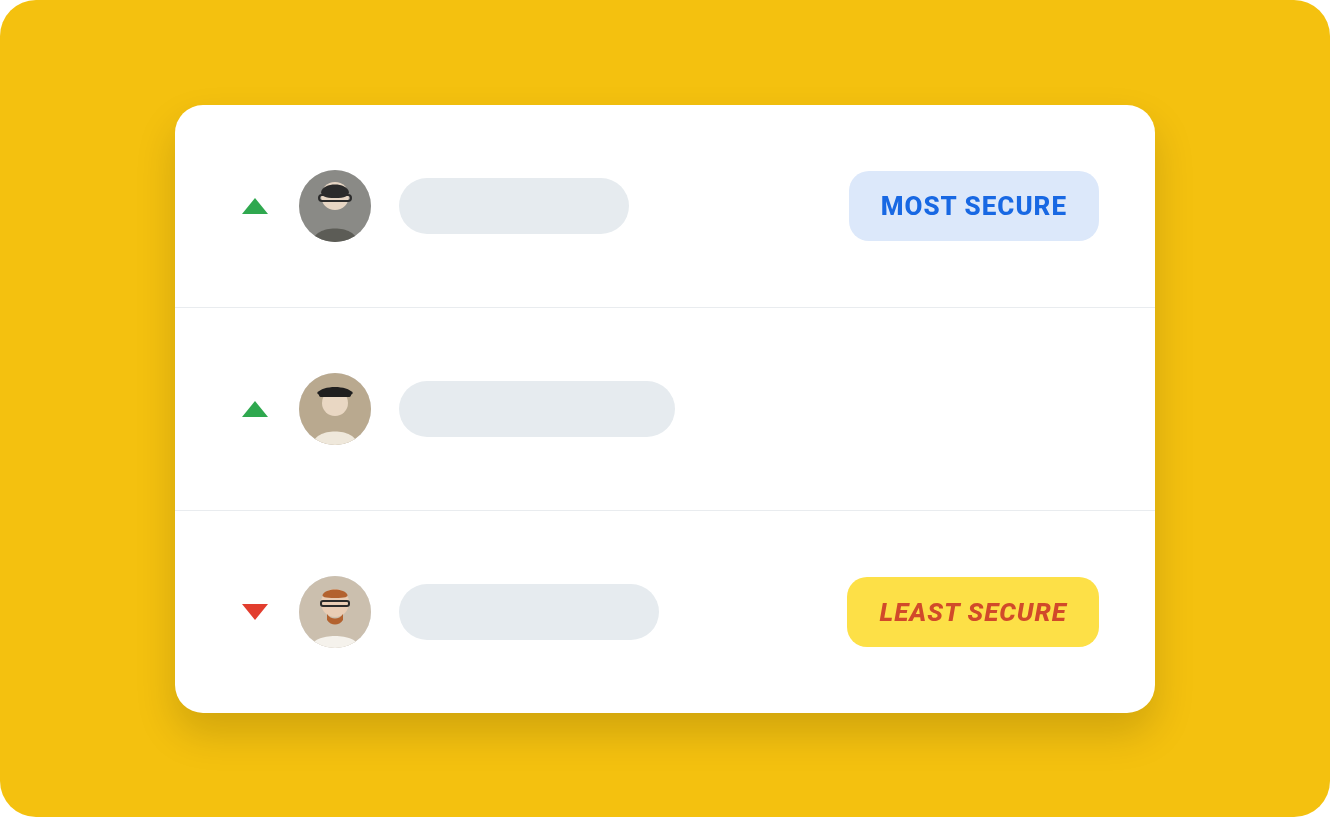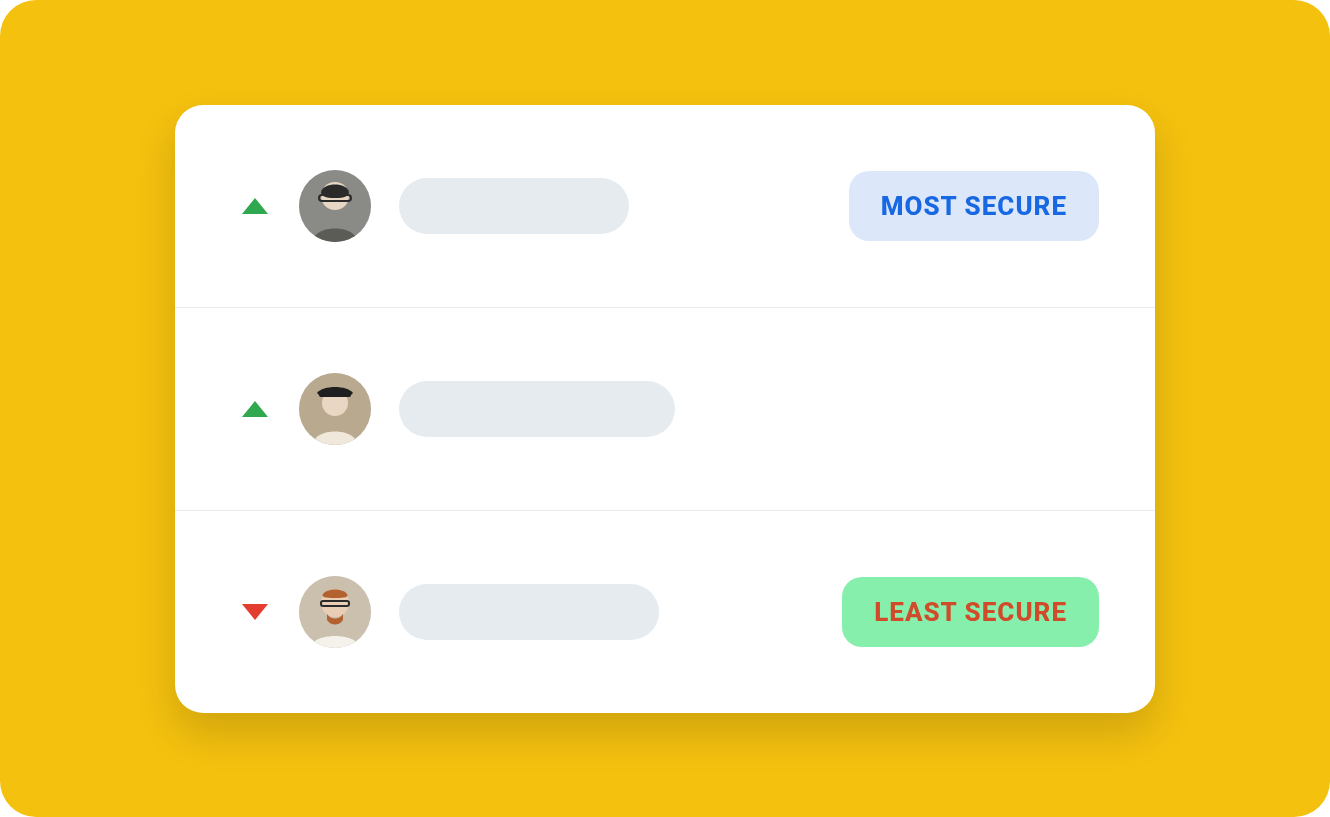--- a/index.html
+++ b/index.html
@@ -76,21 +76,21 @@
       display: inline-flex;
       align-items: center;
       justify-content: center;
       padding: 0 32px;
       font-weight: 800;
       font-size: 26px;
       letter-spacing: 1px;
       text-transform: uppercase;
     }
     .badge.most { background: #DCE8FA; color: #1868E3; }
-    .badge.least { background: #86efac; color: #D14A2A; }
+    .badge.least { background: #fde047; color: #D14A2A; font-style: italic; }
   </style>
 </head>
 <body>
 
 <div class="outer-card">
   <div class="panel">
 
     <div class="row">
       <span class="trend-icon">
         <svg width="26" height="16" viewBox="0 0 26 16">

